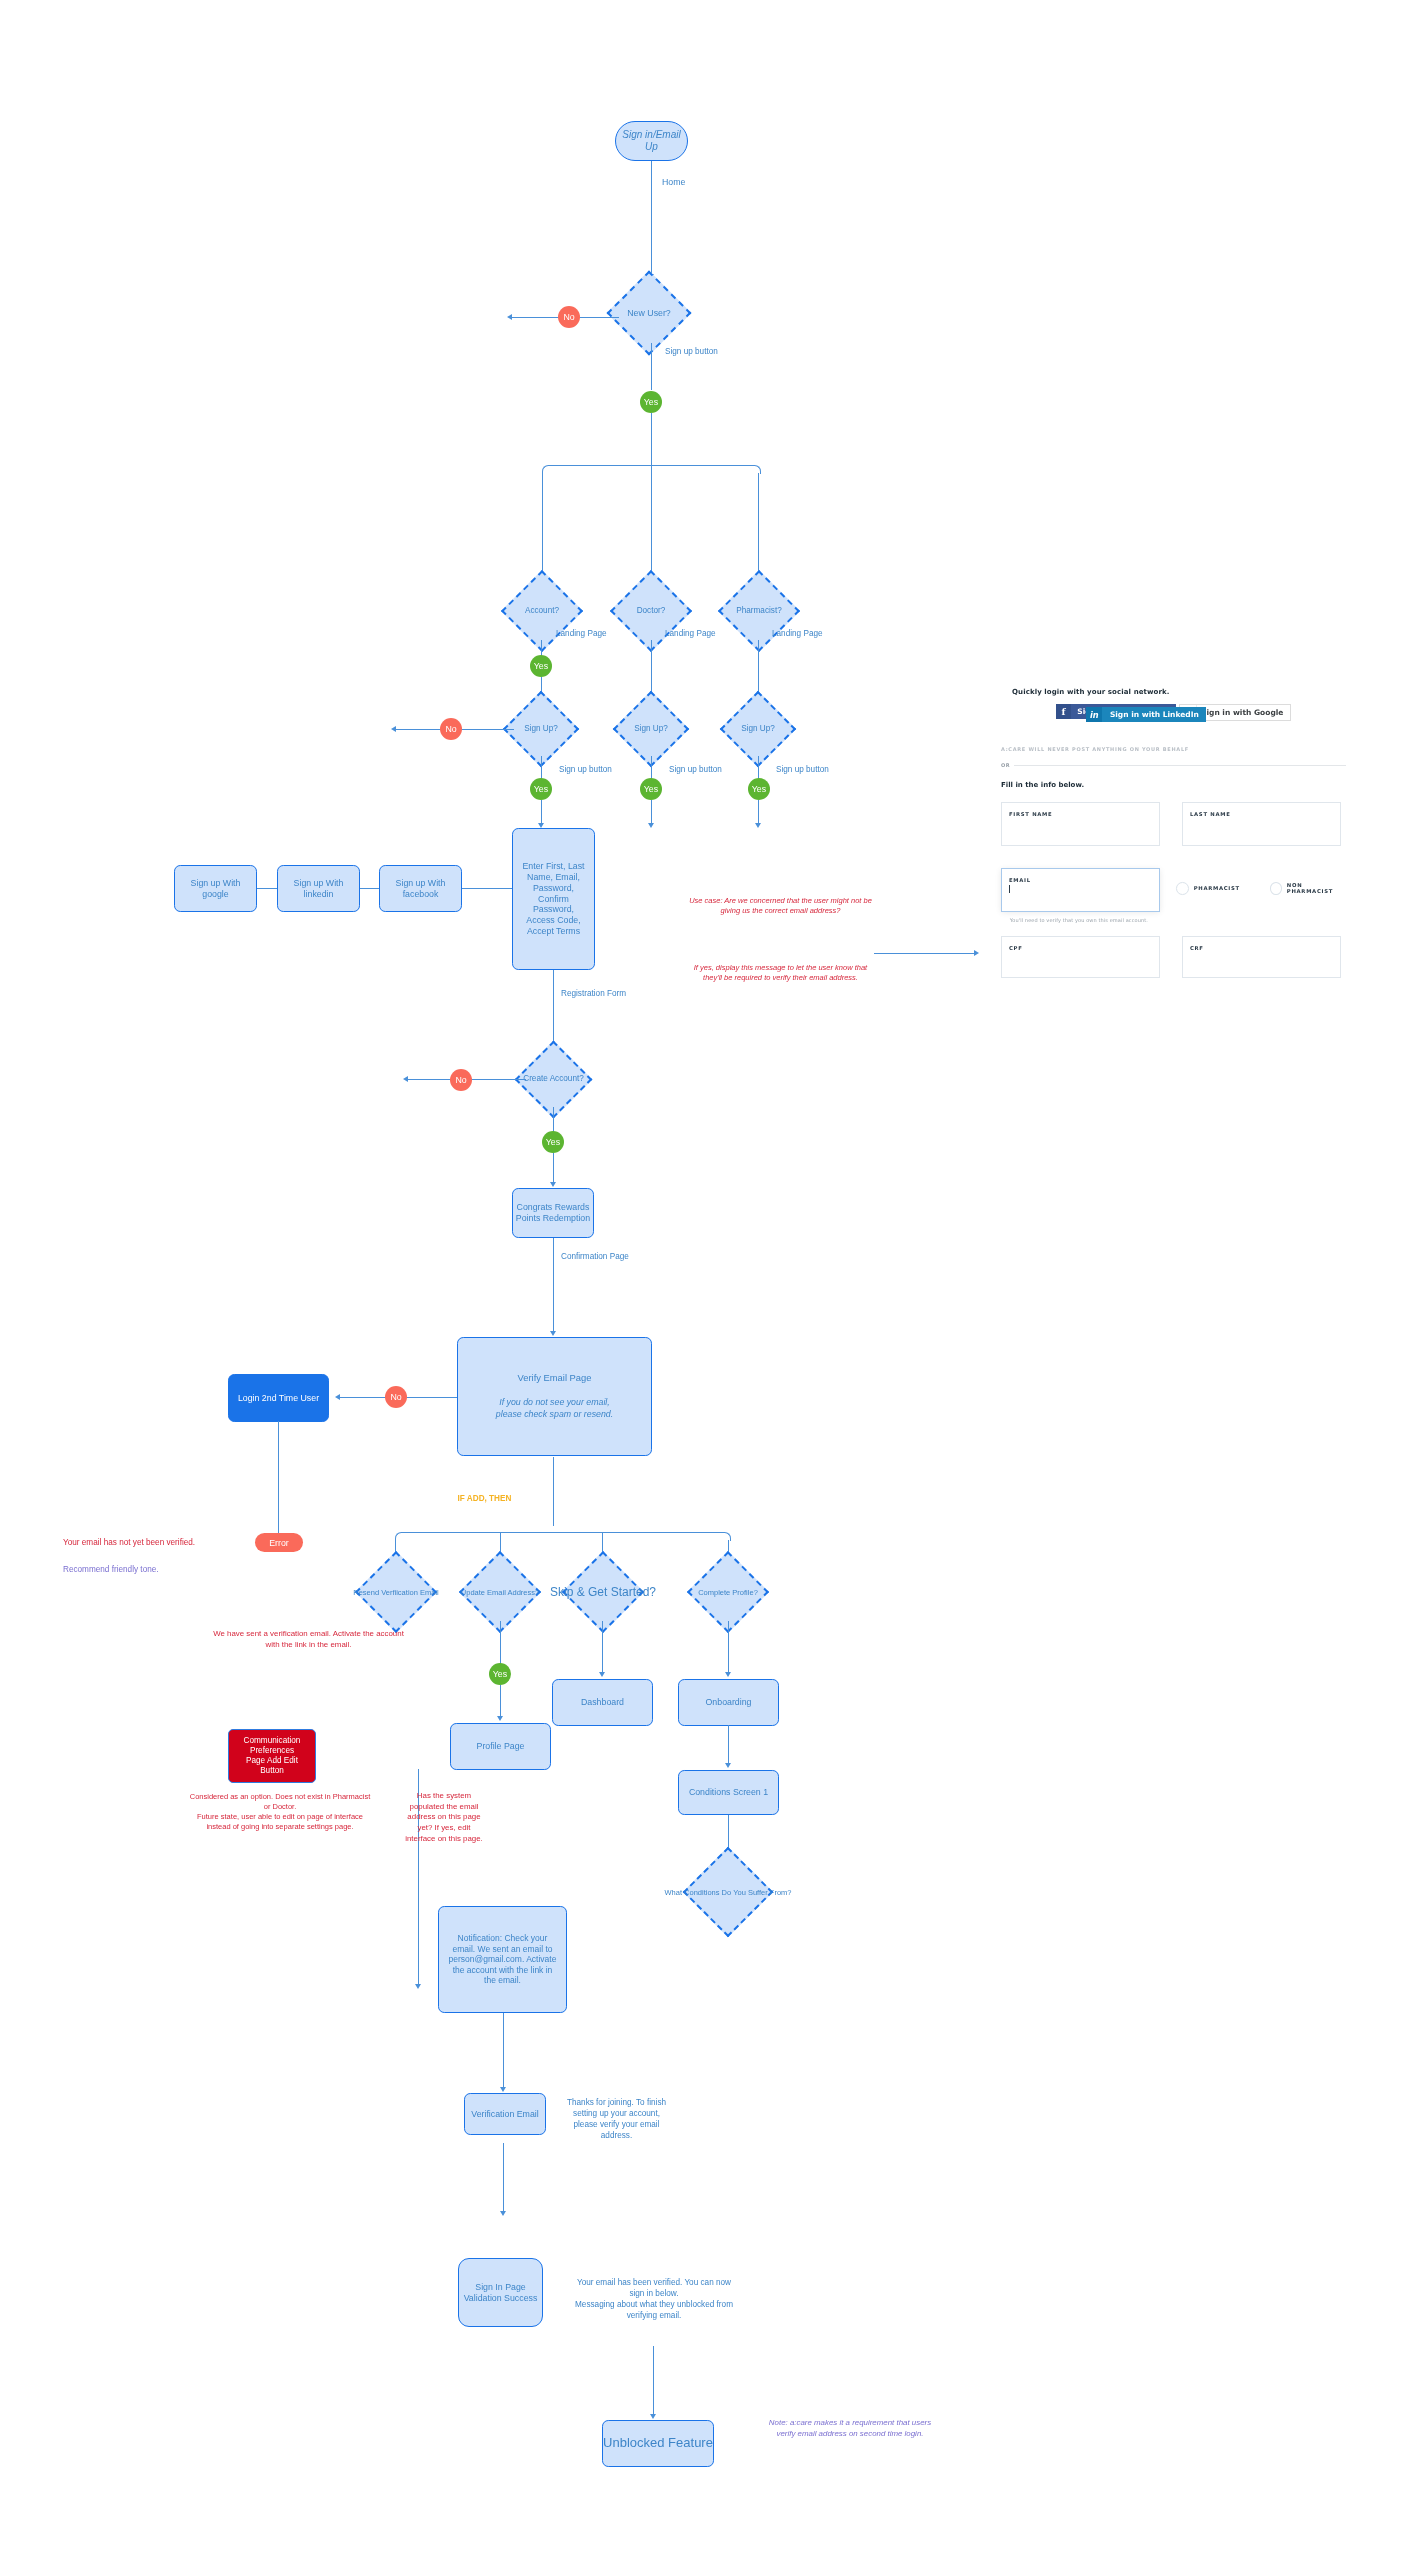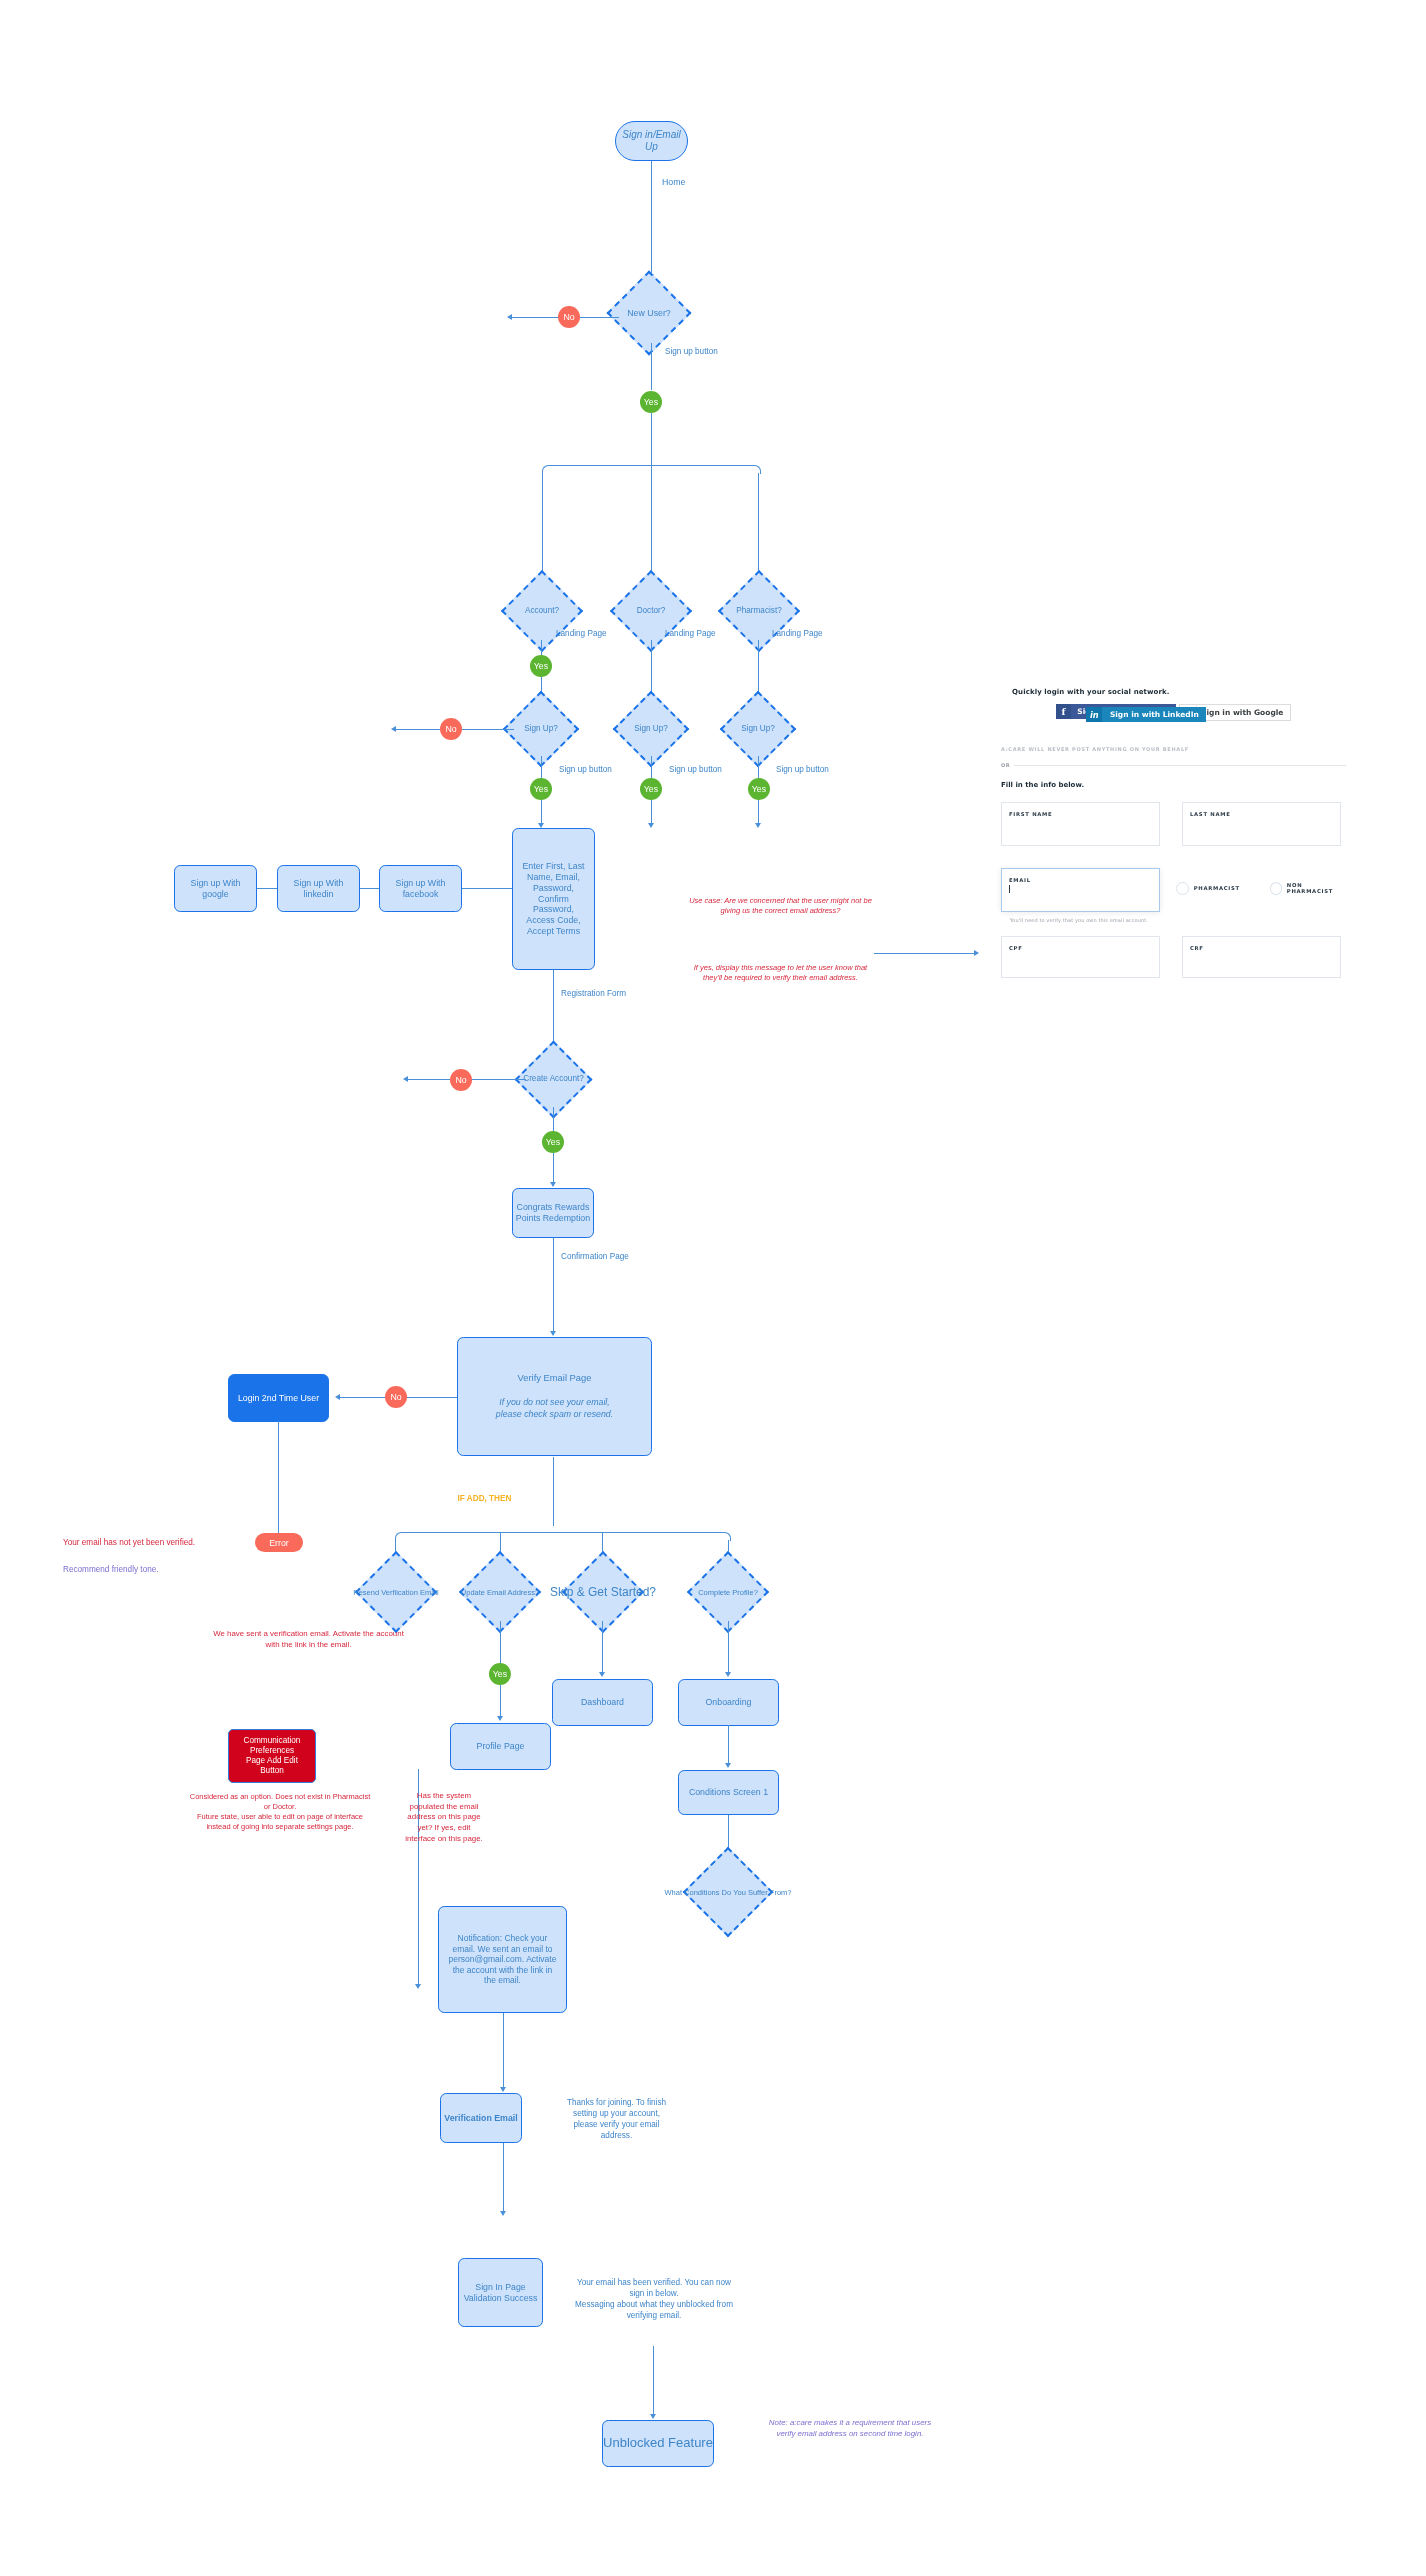--- a/index.html
+++ b/index.html
@@ -291,26 +291,26 @@
   <div class="node redbox" style="left:228px;top:1729px;width:88px;height:54px;font-size:8.2px;padding:11px;">Communication Preferences Page Add Edit Button</div>
   <div class="note-red" style="left:189px;top:1792px;width:182px;font-size:7.5px;white-space:pre-line;">Considered as an option. Does not exist in Pharmacist or Doctor.
 Future state, user able to edit on page of interface instead of going into separate settings page.</div>
 
   <div class="note-red" style="left:403px;top:1791px;width:82px;font-size:7.9px;">Has the system populated the email address on this page yet? If yes, edit interface on this page.</div>
 
   <div class="node proc" style="left:438px;top:1906px;width:129px;height:107px;font-size:8.5px;padding:8.8px;">Notification: Check your email. We sent an email to person@gmail.com. Activate the account with the link in the email.</div>
   <div class="ln lnv" style="left:503px;top:2013px;height:75px;"></div>
   <div class="arrow down" style="left:500px;top:2087px;"></div>
 
-  <div class="node proc" style="left:440px;top:2093px;width:82px;height:50px;font-size:8.8px;font-weight:bold;">Verification Email</div>
+  <div class="node proc" style="left:464px;top:2093px;width:82px;height:42px;font-size:8.8px;">Verification Email</div>
   <div class="note-blue" style="left:560px;top:2097px;width:113px;font-size:8.2px;">Thanks for joining. To finish setting up your account, please verify your email address.</div>
   <div class="ln lnv" style="left:503px;top:2143px;height:69px;"></div>
   <div class="arrow down" style="left:500px;top:2211px;"></div>
 
-  <div class="node proc" style="left:458px;top:2258px;width:85px;height:69px;font-size:8.8px;">Sign In Page Validation Success</div>
+  <div class="node proc" style="left:458px;top:2258px;width:85px;height:69px;font-size:8.8px;border-radius:11px;">Sign In Page Validation Success</div>
   <div class="note-blue" style="left:569px;top:2277px;width:170px;font-size:8.2px;white-space:pre-line;">Your email has been verified. You can now sign in below.
 Messaging about what they unblocked from verifying email.</div>
 
   <div class="ln lnv" style="left:653px;top:2346px;height:69px;"></div>
   <div class="arrow down" style="left:650px;top:2414px;"></div>
   <div class="node proc" style="left:602px;top:2420px;width:112px;height:47px;font-size:13px;">Unblocked Feature</div>
   <div class="note-purple-i" style="left:762px;top:2418px;width:176px;font-size:7.9px;text-align:center;">Note: a:care makes it a requirement that users verify email address on second time login.</div>
 
   <div id="mock">
 

